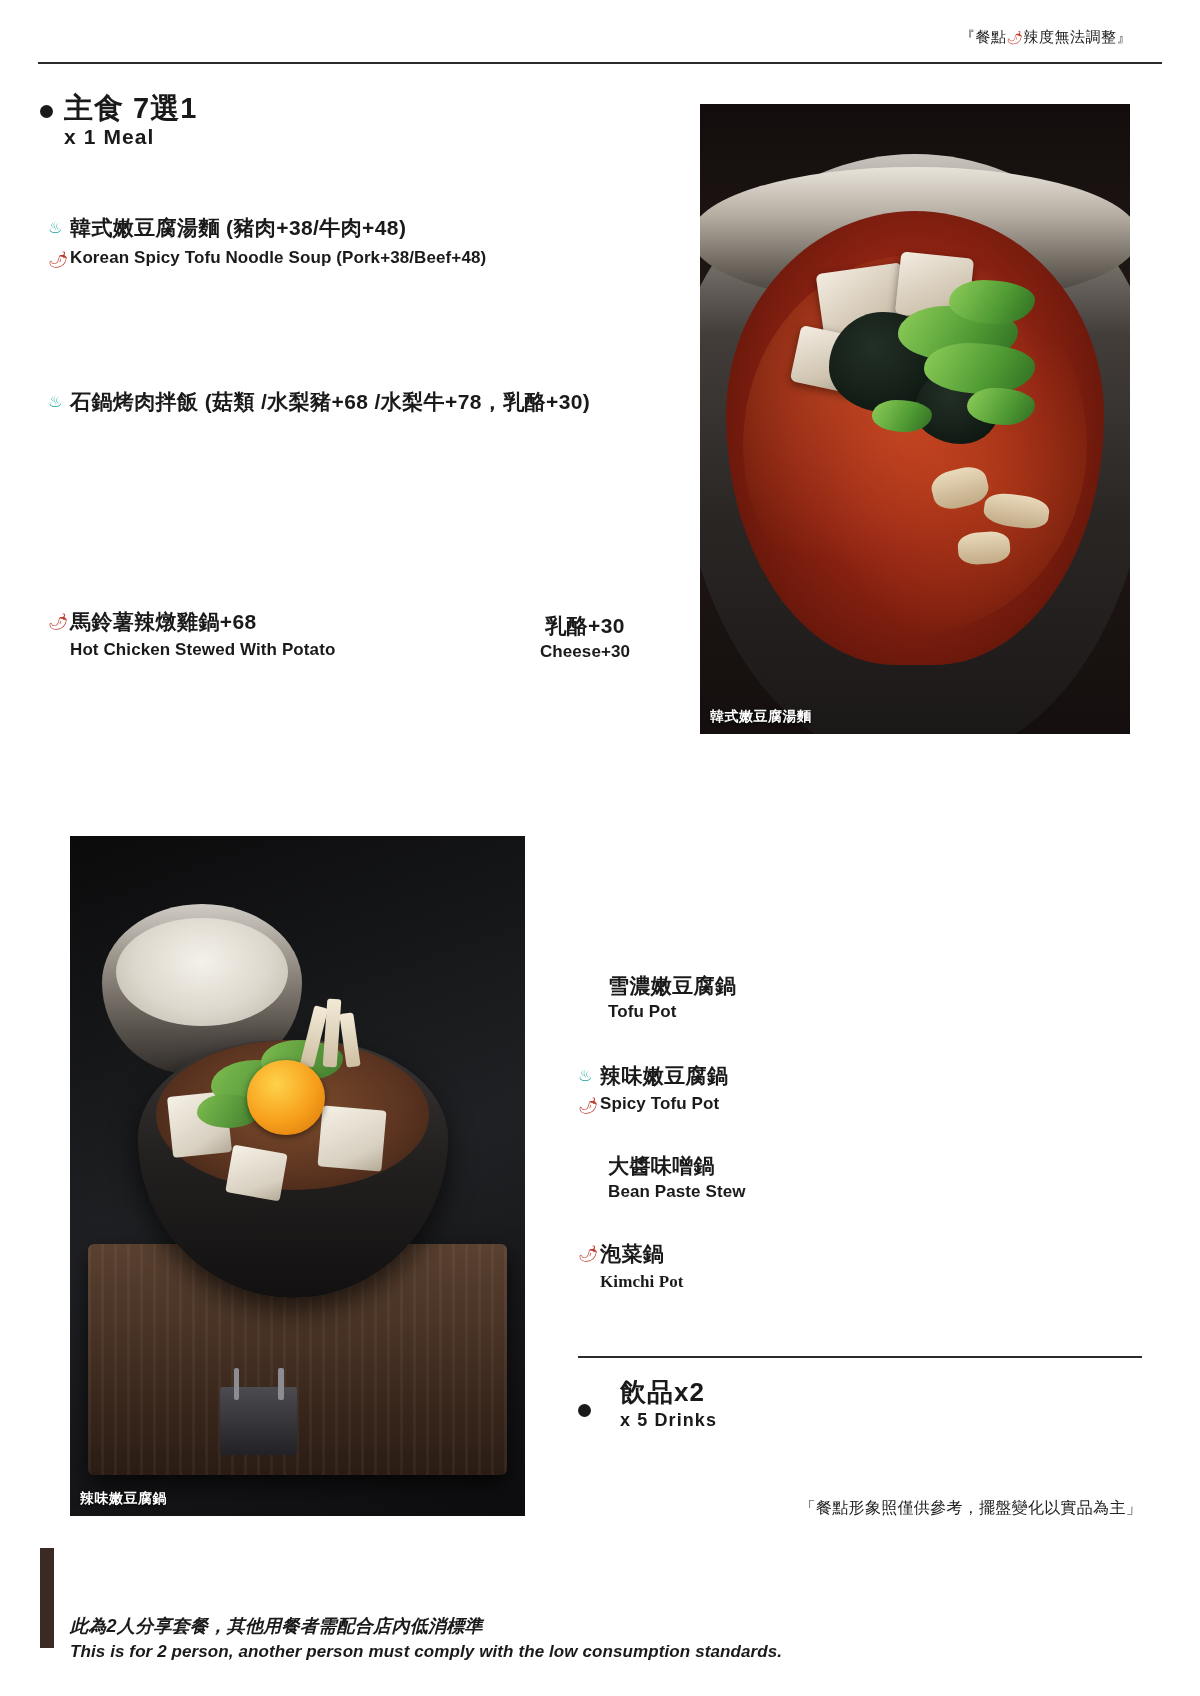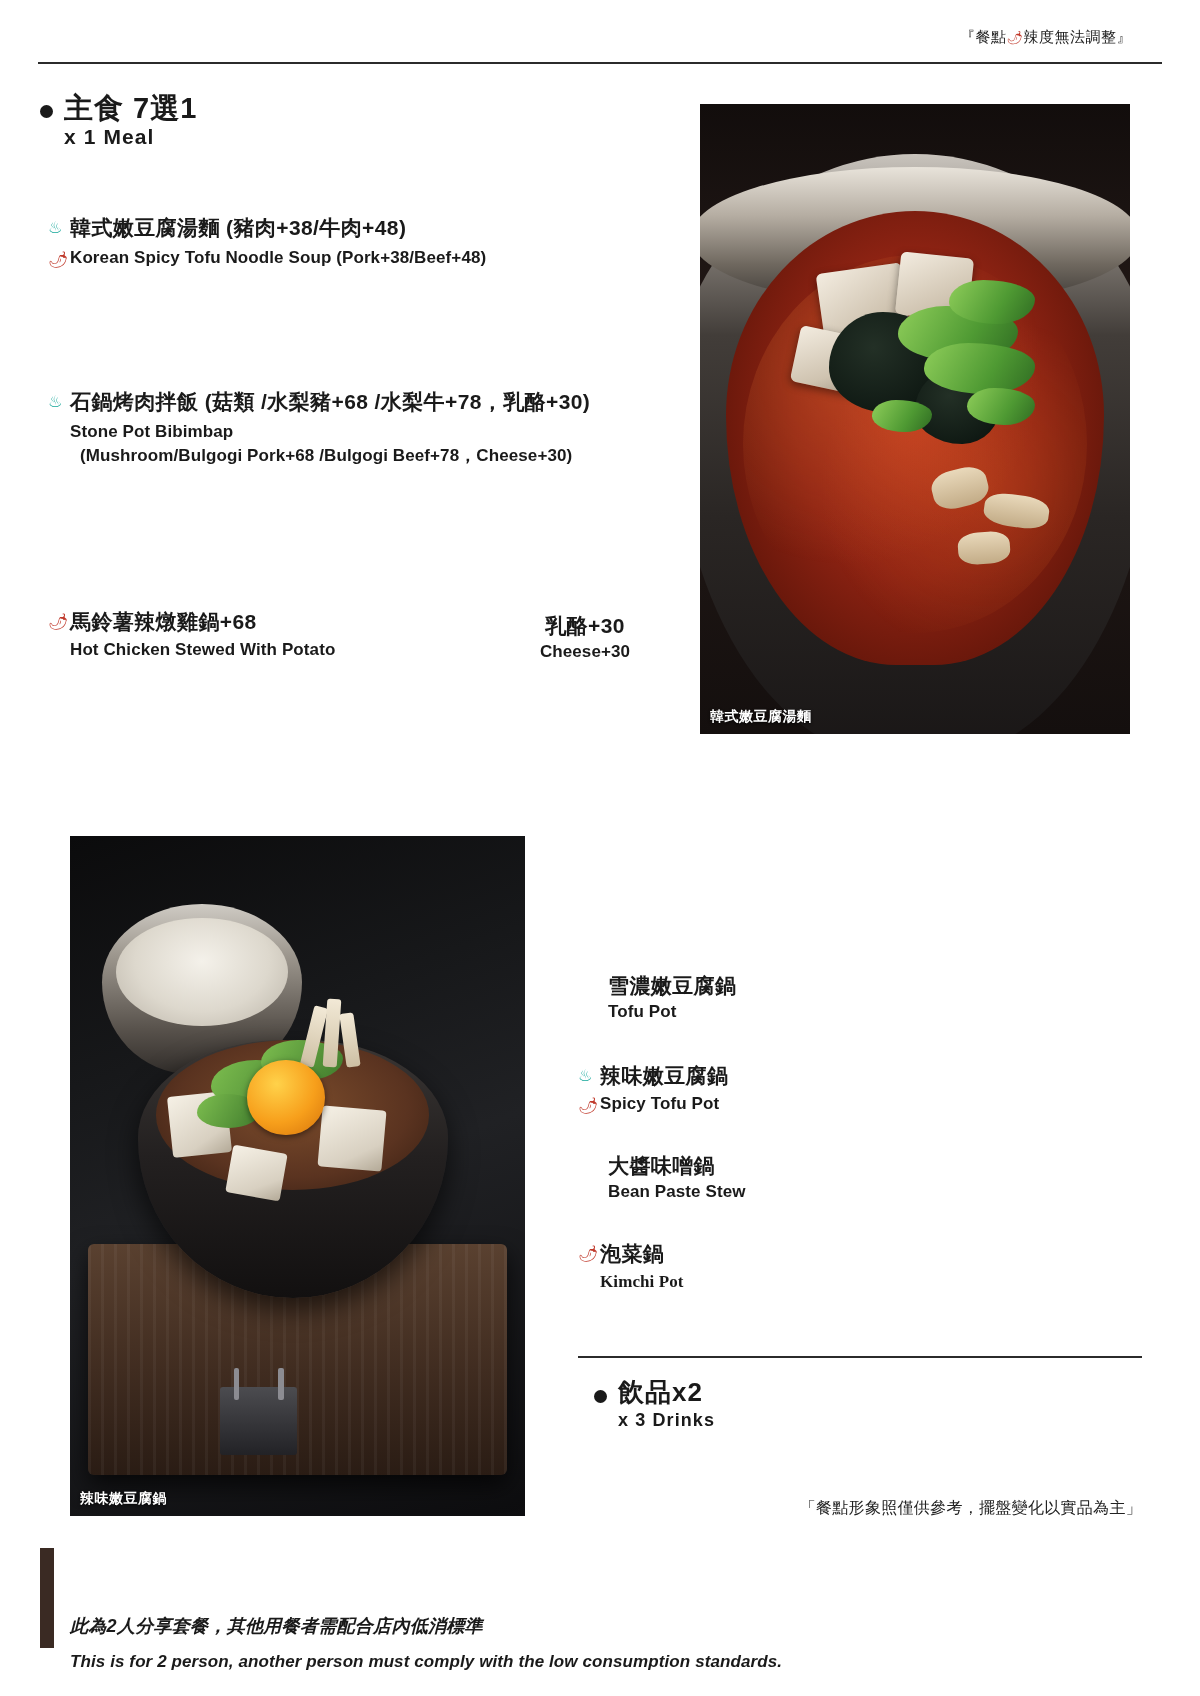--- a/index.html
+++ b/index.html
@@ -270,24 +270,25 @@
   .divider {
     position: absolute;
     left: 578px; right: 58px;
     top: 1356px;
     height: 2px;
     background: #2b2b2b;
   }
 
   #drinks-head {
     position: absolute;
-    left: 594px;
+    left: 578px;
     top: 1378px;
     display: flex;
-    align-items: flex-start;
+    align-items: center;
+    gap: 18px;
   }
   #drinks-head .bullet { margin-top: 12px; }
   #drinks-head .sec-title-zh { font-size: 26px; }
   #drinks-head .sec-title-en { font-size: 18px; margin-top: 3px; }
 
   .disclaimer {
     position: absolute;
     right: 58px;
     top: 1498px;
     font-size: 16px;
@@ -305,21 +306,21 @@
     height: 100px;
     background: #3a2a23;
   }
   .footer-text {
     position: absolute;
     left: 70px;
     top: 1614px;
     font-style: italic;
   }
   .footer-text .zh { font-size: 18px; font-weight: bold; letter-spacing:.3px; }
-  .footer-text .en { font-size: 17px; font-weight: bold; margin-top: 12px; }
+  .footer-text .en { font-size: 17px; font-weight: bold; margin-top: 2px; }
 </style>
 </head>
 <body>
 
 <div class="page">
 
   <div class="top-note">
     <span>『餐點</span><span class="chili">🌶</span><span>辣度無法調整』</span>
   </div>
   <div class="top-rule"></div>
@@ -340,27 +341,20 @@
     <div class="item-row" style="margin-top:4px;">
       <div class="mk hot">🌶</div>
       <div class="en">Korean Spicy Tofu Noodle Soup (Pork+38/Beef+48)</div>
     </div>
   </div>
 
   <div class="item" id="item-bibimbap">
     <div class="item-row">
       <div class="mk veg">♨</div>
       <div class="zh">石鍋烤肉拌飯 (菇類 /水梨豬+68 /水梨牛+78，乳酪+30)</div>
-    </div>
-    <div class="item-row" style="margin-top:4px;">
-      <div class="mk"></div>
-      <div>
-        <div class="en">Stone Pot Bibimbap</div>
-        <div class="en indent">(Mushroom/Bulgogi Pork+68 /Bulgogi Beef+78，Cheese+30)</div>
-      </div>
     </div>
   </div>
 
   <div class="item" id="item-chicken-pot">
     <div class="item-row">
       <div class="mk hot">🌶</div>
       <div class="zh">馬鈴薯辣燉雞鍋+68</div>
     </div>
     <div class="item-row" style="margin-top:2px;">
       <div class="mk"></div>
@@ -452,21 +446,21 @@
       <div class="en">Kimchi Pot</div>
     </div>
   </div>
 
   <div class="divider"></div>
 
   <div id="drinks-head">
     <div class="bullet"></div>
     <div>
       <div class="sec-title-zh">飲品x2</div>
-      <div class="sec-title-en">x 3 Drinks</div>
+      <div class="sec-title-en">x 5 Drinks</div>
     </div>
   </div>
 
   <div class="disclaimer">「餐點形象照僅供參考，擺盤變化以實品為主」</div>
 
   <div class="footer-bar"></div>
   <div class="footer-text">
     <div class="zh">此為2人分享套餐，其他用餐者需配合店內低消標準</div>
     <div class="en">This is for 2 person, another person must comply with the low consumption standards.</div>
   </div>

